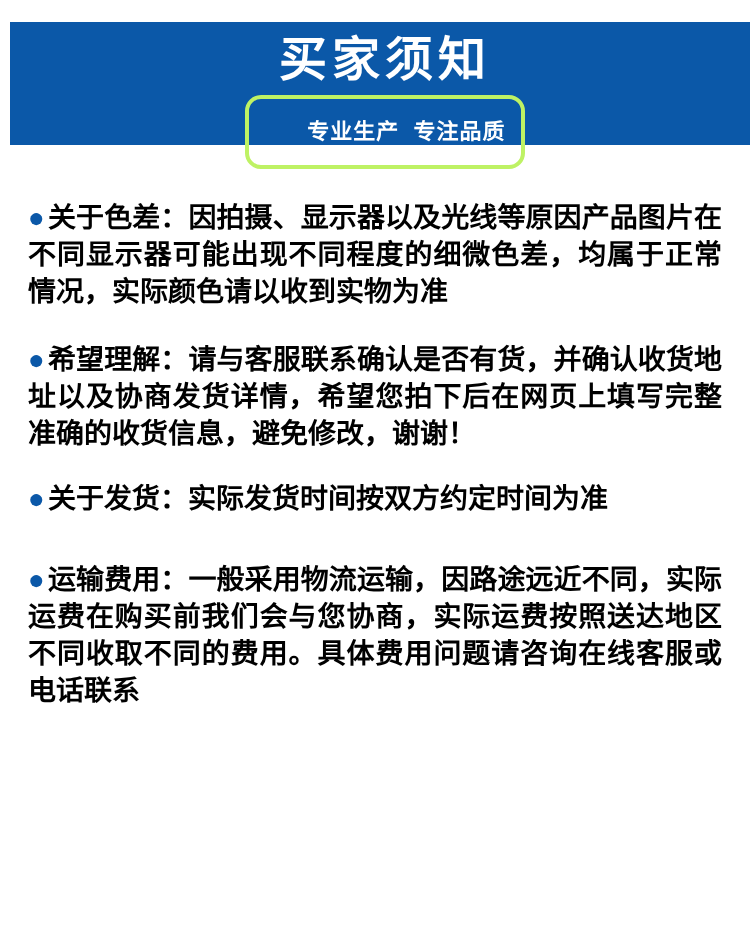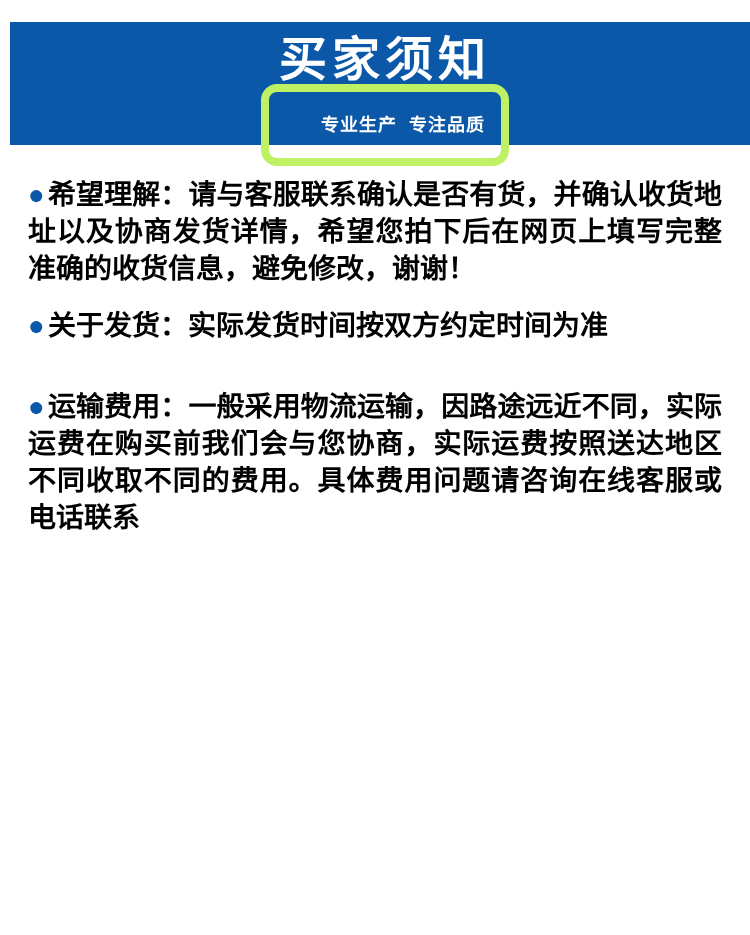--- a/index.html
+++ b/index.html
@@ -26,25 +26,26 @@
   .header-title {
     margin-top: 14px;
     font-size: 48px;
     line-height: 48px;
     font-weight: bold;
     color: #ffffff;
     letter-spacing: 5px;
     white-space: nowrap;
   }
   .tagline-badge {
-    border: 8px solid #bef264;
+    margin-top: 11px;
+    border: 4px solid #bef264;
     border-radius: 16px;
     padding: 3px 16px;
     color: #ffffff;
-    font-size: 18px;
+    font-size: 22px;
     line-height: 20px;
     font-weight: bold;
     letter-spacing: 1px;
     white-space: pre;
   }
   .notice-list {
     position: absolute;
     top: 145px;
     left: 28px;
     width: 694px;
@@ -57,38 +58,41 @@
     text-align: justify;
     text-justify: inter-ideograph;
   }
   .notice .bullet {
     color: #0B58A8;
     margin-right: 3px;
   }
   .notice .suffix-blue { color: #1263B2; }
   .n1 { margin-top: 54px; }
   .n2 { margin-top: 31px; }
-  .n3 { margin-top: 20px; }
+  .n3 { margin-top: 28px; }
   .n4 { margin-top: 44px; }
   .n5 { margin-top: 47px; }
 </style>
 </head>
 <body>
 
 <div class="page">
 
   <div class="header-band">
     <div class="header-title">买家须知</div>
     <div class="tagline-badge">
       <span>专业生产  专注品质</span>
     </div>
   </div>
 
   <div class="notice-list">
 
+    <p class="notice n1">
+      <span class="bullet">●</span><span>关于色差：</span><span>因拍摄、显示器以及光线等原因产品图片在不同显示器可能出现不同程度的细微色差，均属于正常情况，实际颜色请以收到实物为准</span>
+    </p>
 
     <p class="notice n2">
       <span class="bullet">●</span><span>希望理解：</span><span>请与客服联系确认是否有货，并确认收货地址以及协商发货详情，希望您拍下后在网页上填写完整准确的收货信息，避免修改，谢谢！</span>
     </p>
 
     <p class="notice n3">
       <span class="bullet">●</span><span>关于发货：</span><span>实际发货时间按双方约定时间为准</span>
     </p>
 
     <p class="notice n4">

